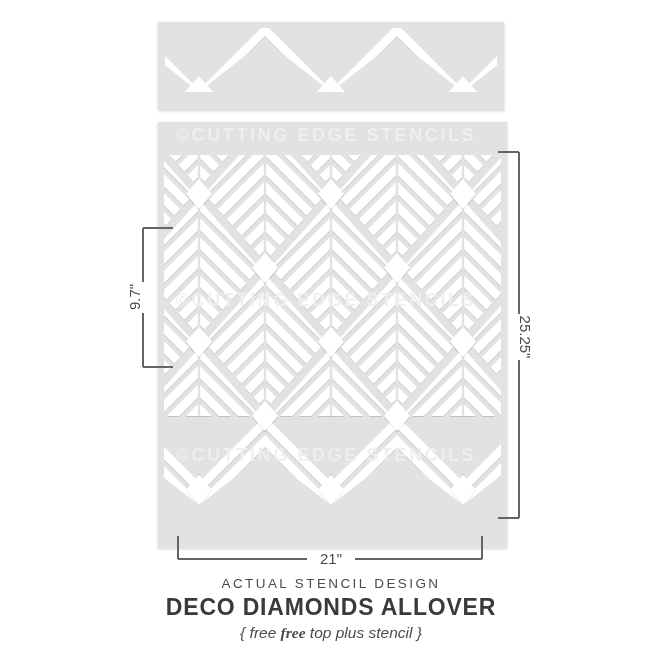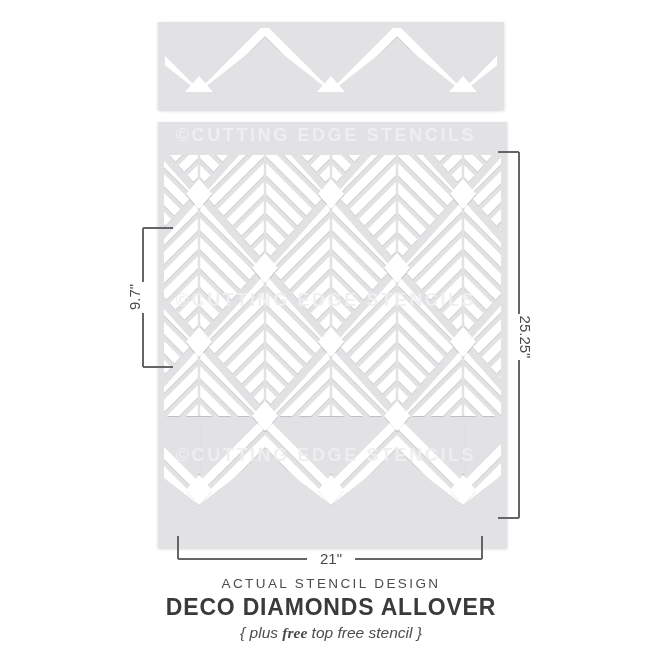--- a/index.html
+++ b/index.html
@@ -189,14 +189,14 @@
     </g>
   </g>
   <text class="dimlbl" transform="translate(136,297) rotate(-90)" text-anchor="middle" dominant-baseline="middle">9.7"</text>
   <text class="dimlbl" transform="translate(524,337) rotate(90)" text-anchor="middle" dominant-baseline="middle">25.25"</text>
   <text class="dimlbl" x="331" y="564" text-anchor="middle">21"</text>
 </svg>
 
 <div class="captions">
   <div class="kicker">ACTUAL STENCIL DESIGN</div>
   <div class="title">DECO DIAMONDS ALLOVER</div>
-  <div class="subtitle"><span>{ plus </span><b>free</b><span> top free stencil }</span></div>
+  <div class="subtitle"><span>{ free </span><b>free</b><span> top plus stencil }</span></div>
 </div>
 
 </body></html>

